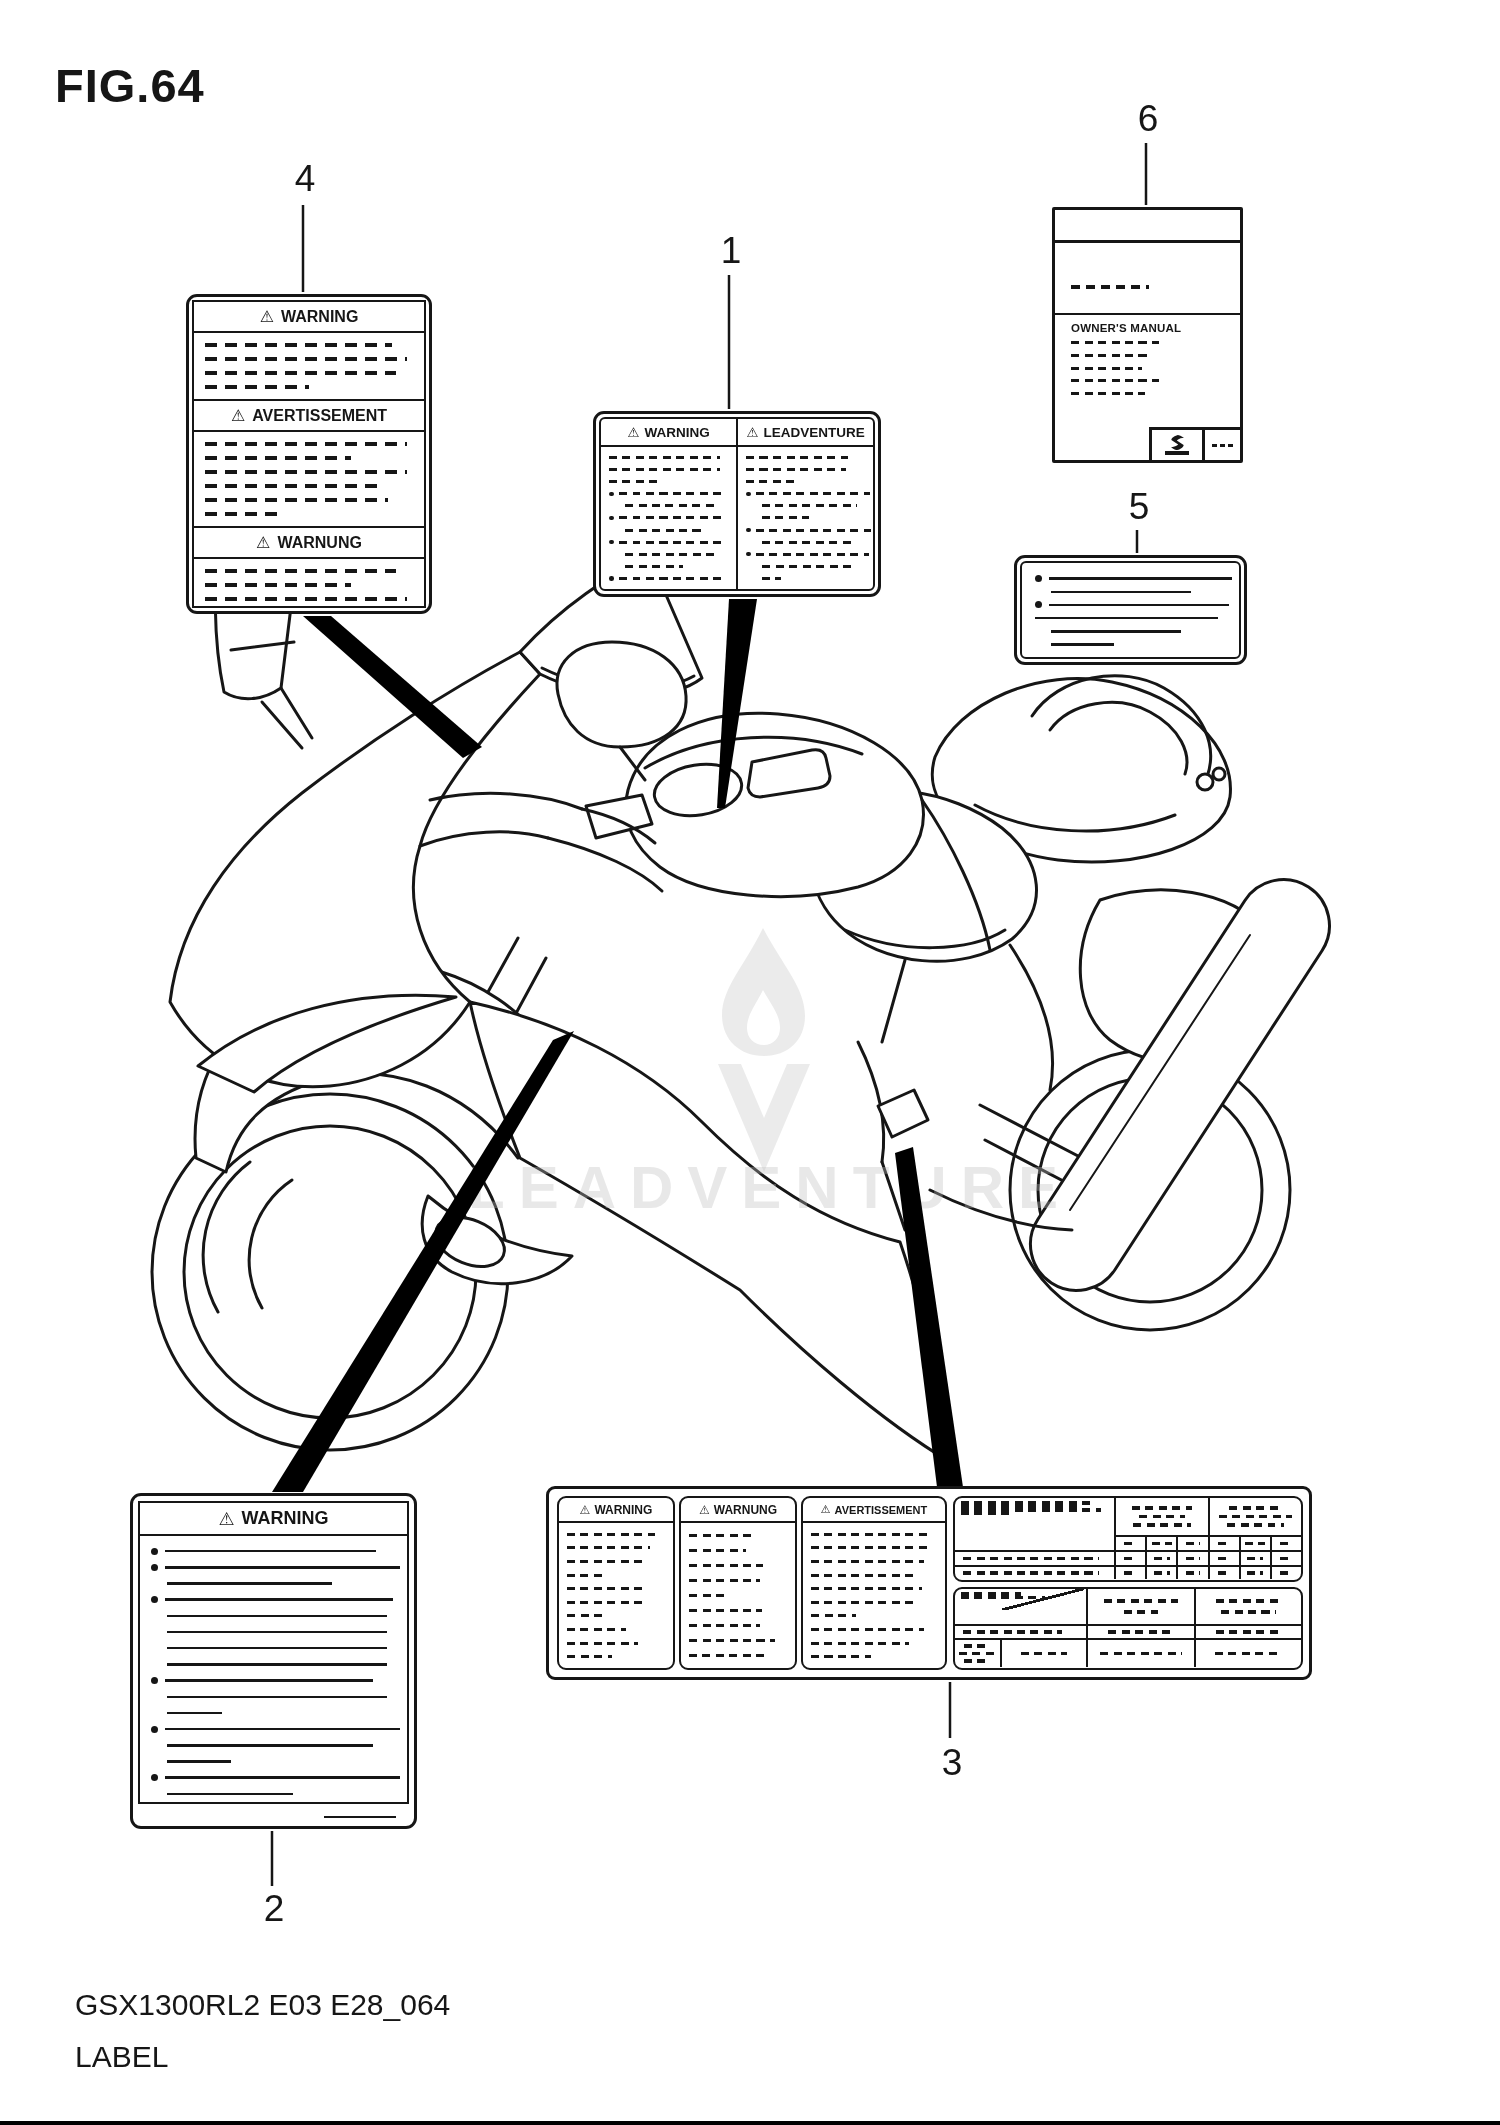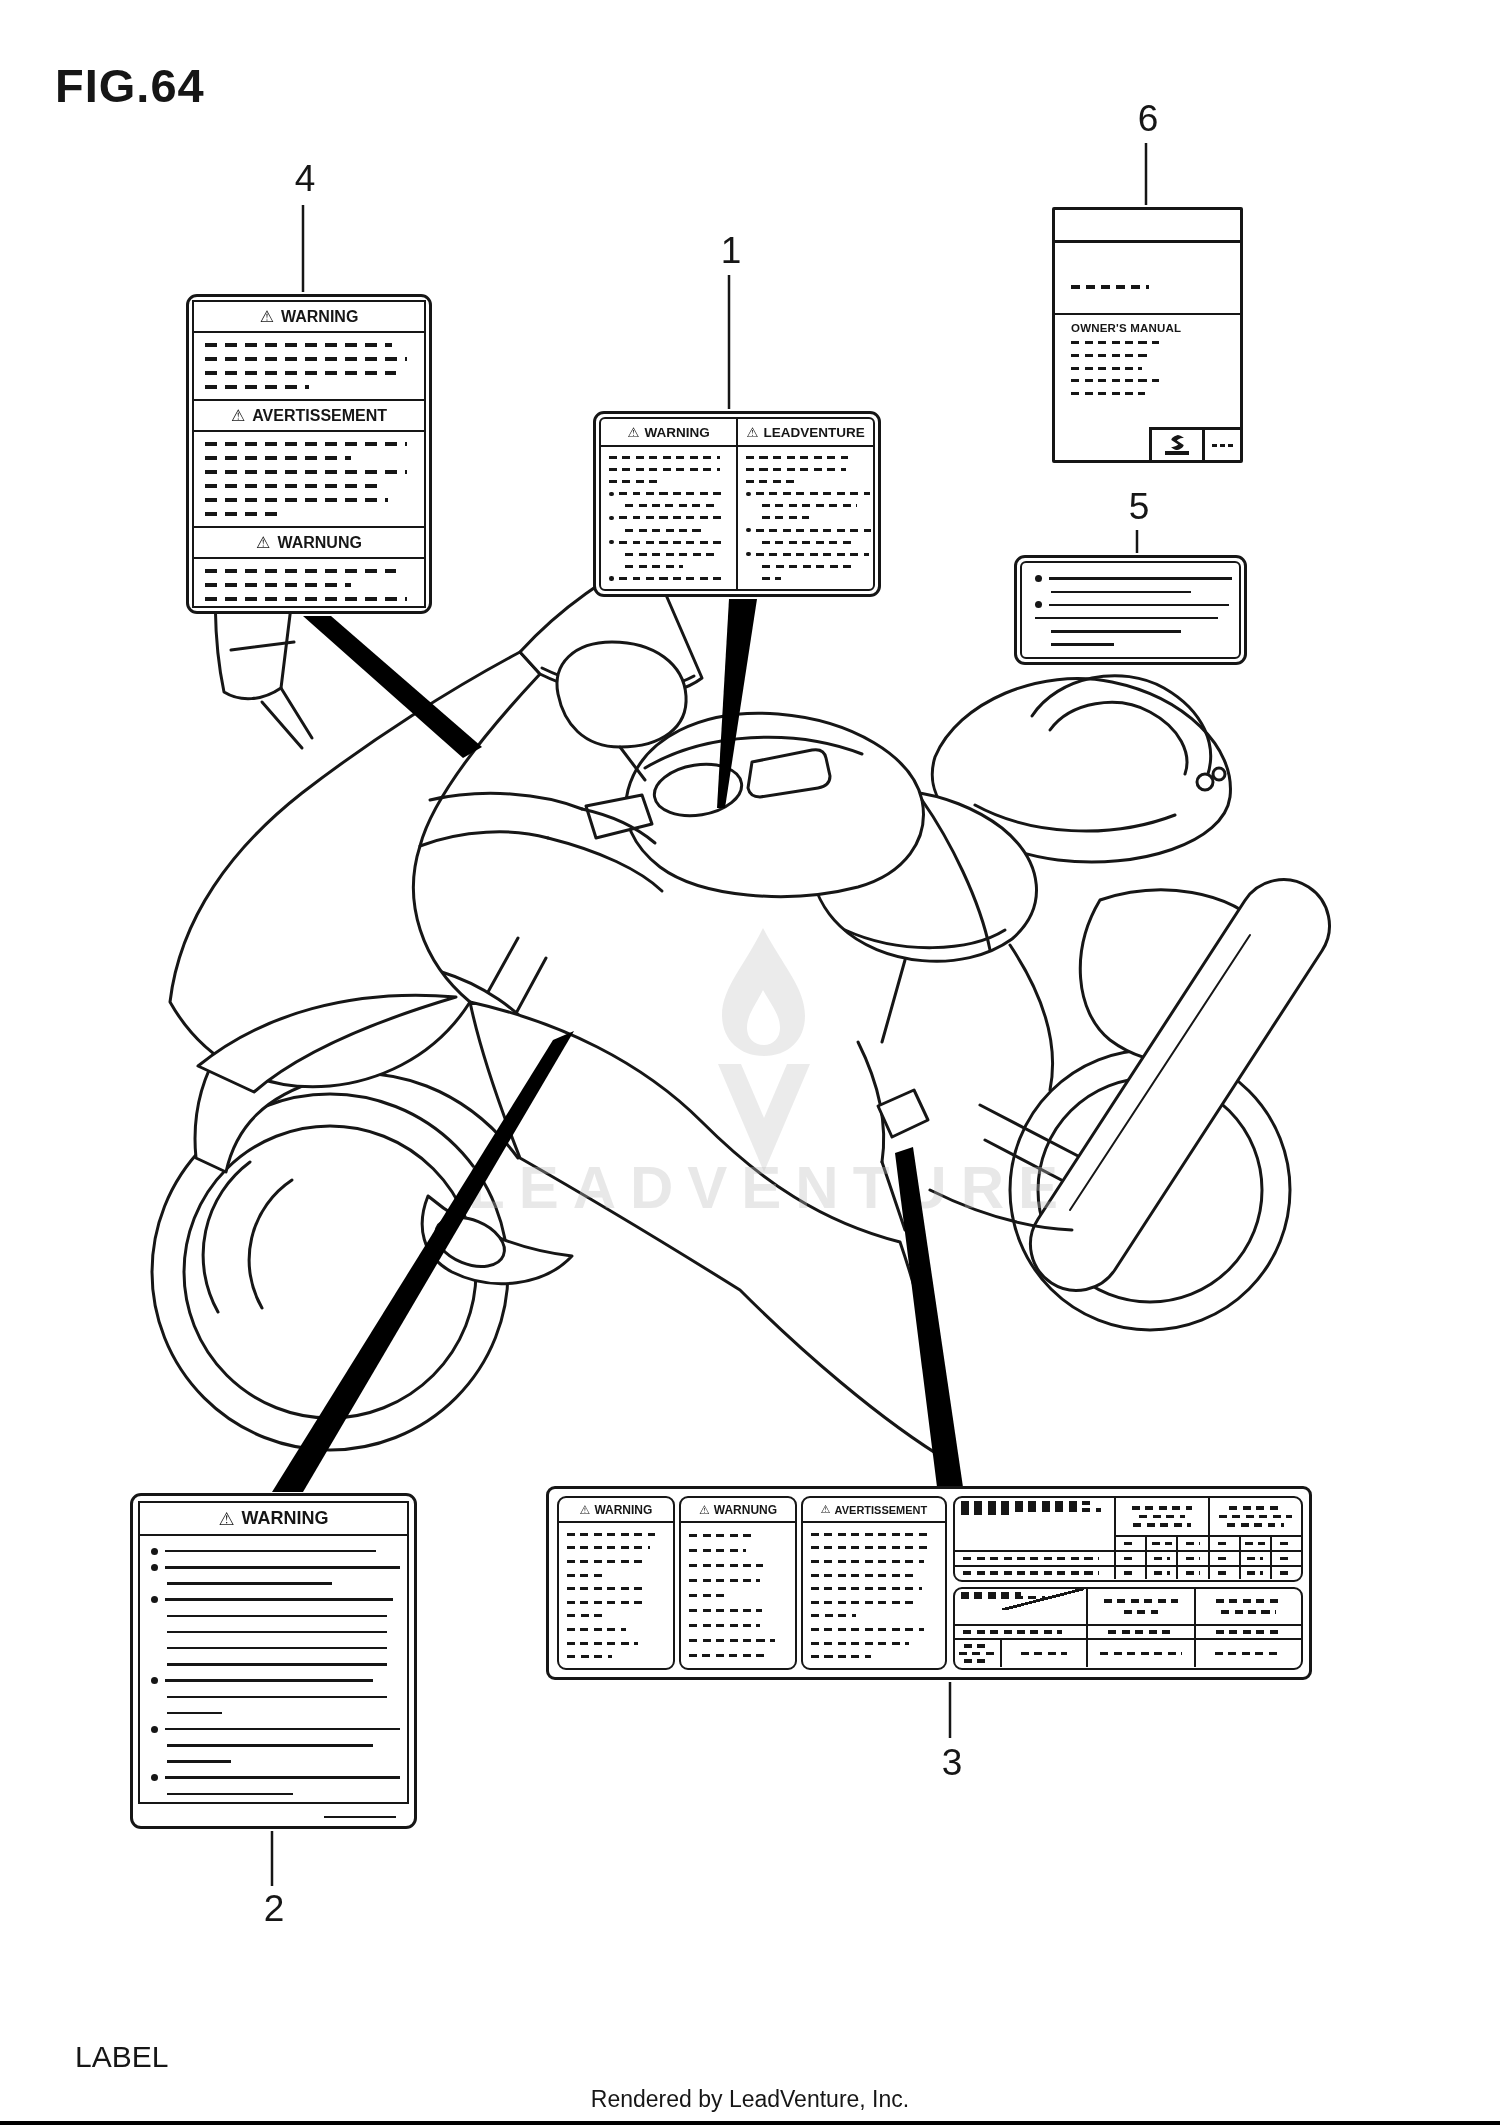--- a/index.html
+++ b/index.html
@@ -719,17 +719,17 @@
       </div>
       <div class="cell bl bt" style="grid-area:3/2;">
           <span class="ln" style="width:78%"></span>
         </div>
       <div class="cell bl bt" style="grid-area:3/3;">
           <span class="ln" style="width:64%"></span>
         </div>
     </div>
   </div>
 
+  <div class="foot" style="left:75px;top:1988px;">GSX1300RL2 E03 E28_064</div>
   <div class="foot" style="left:75px;top:2040px;">LABEL</div>
-  <div id="foot-render">Rendered by LeadVenture, Inc.</div>
   <div id="botbar"></div>
 
 </div>
 
 </body></html>

